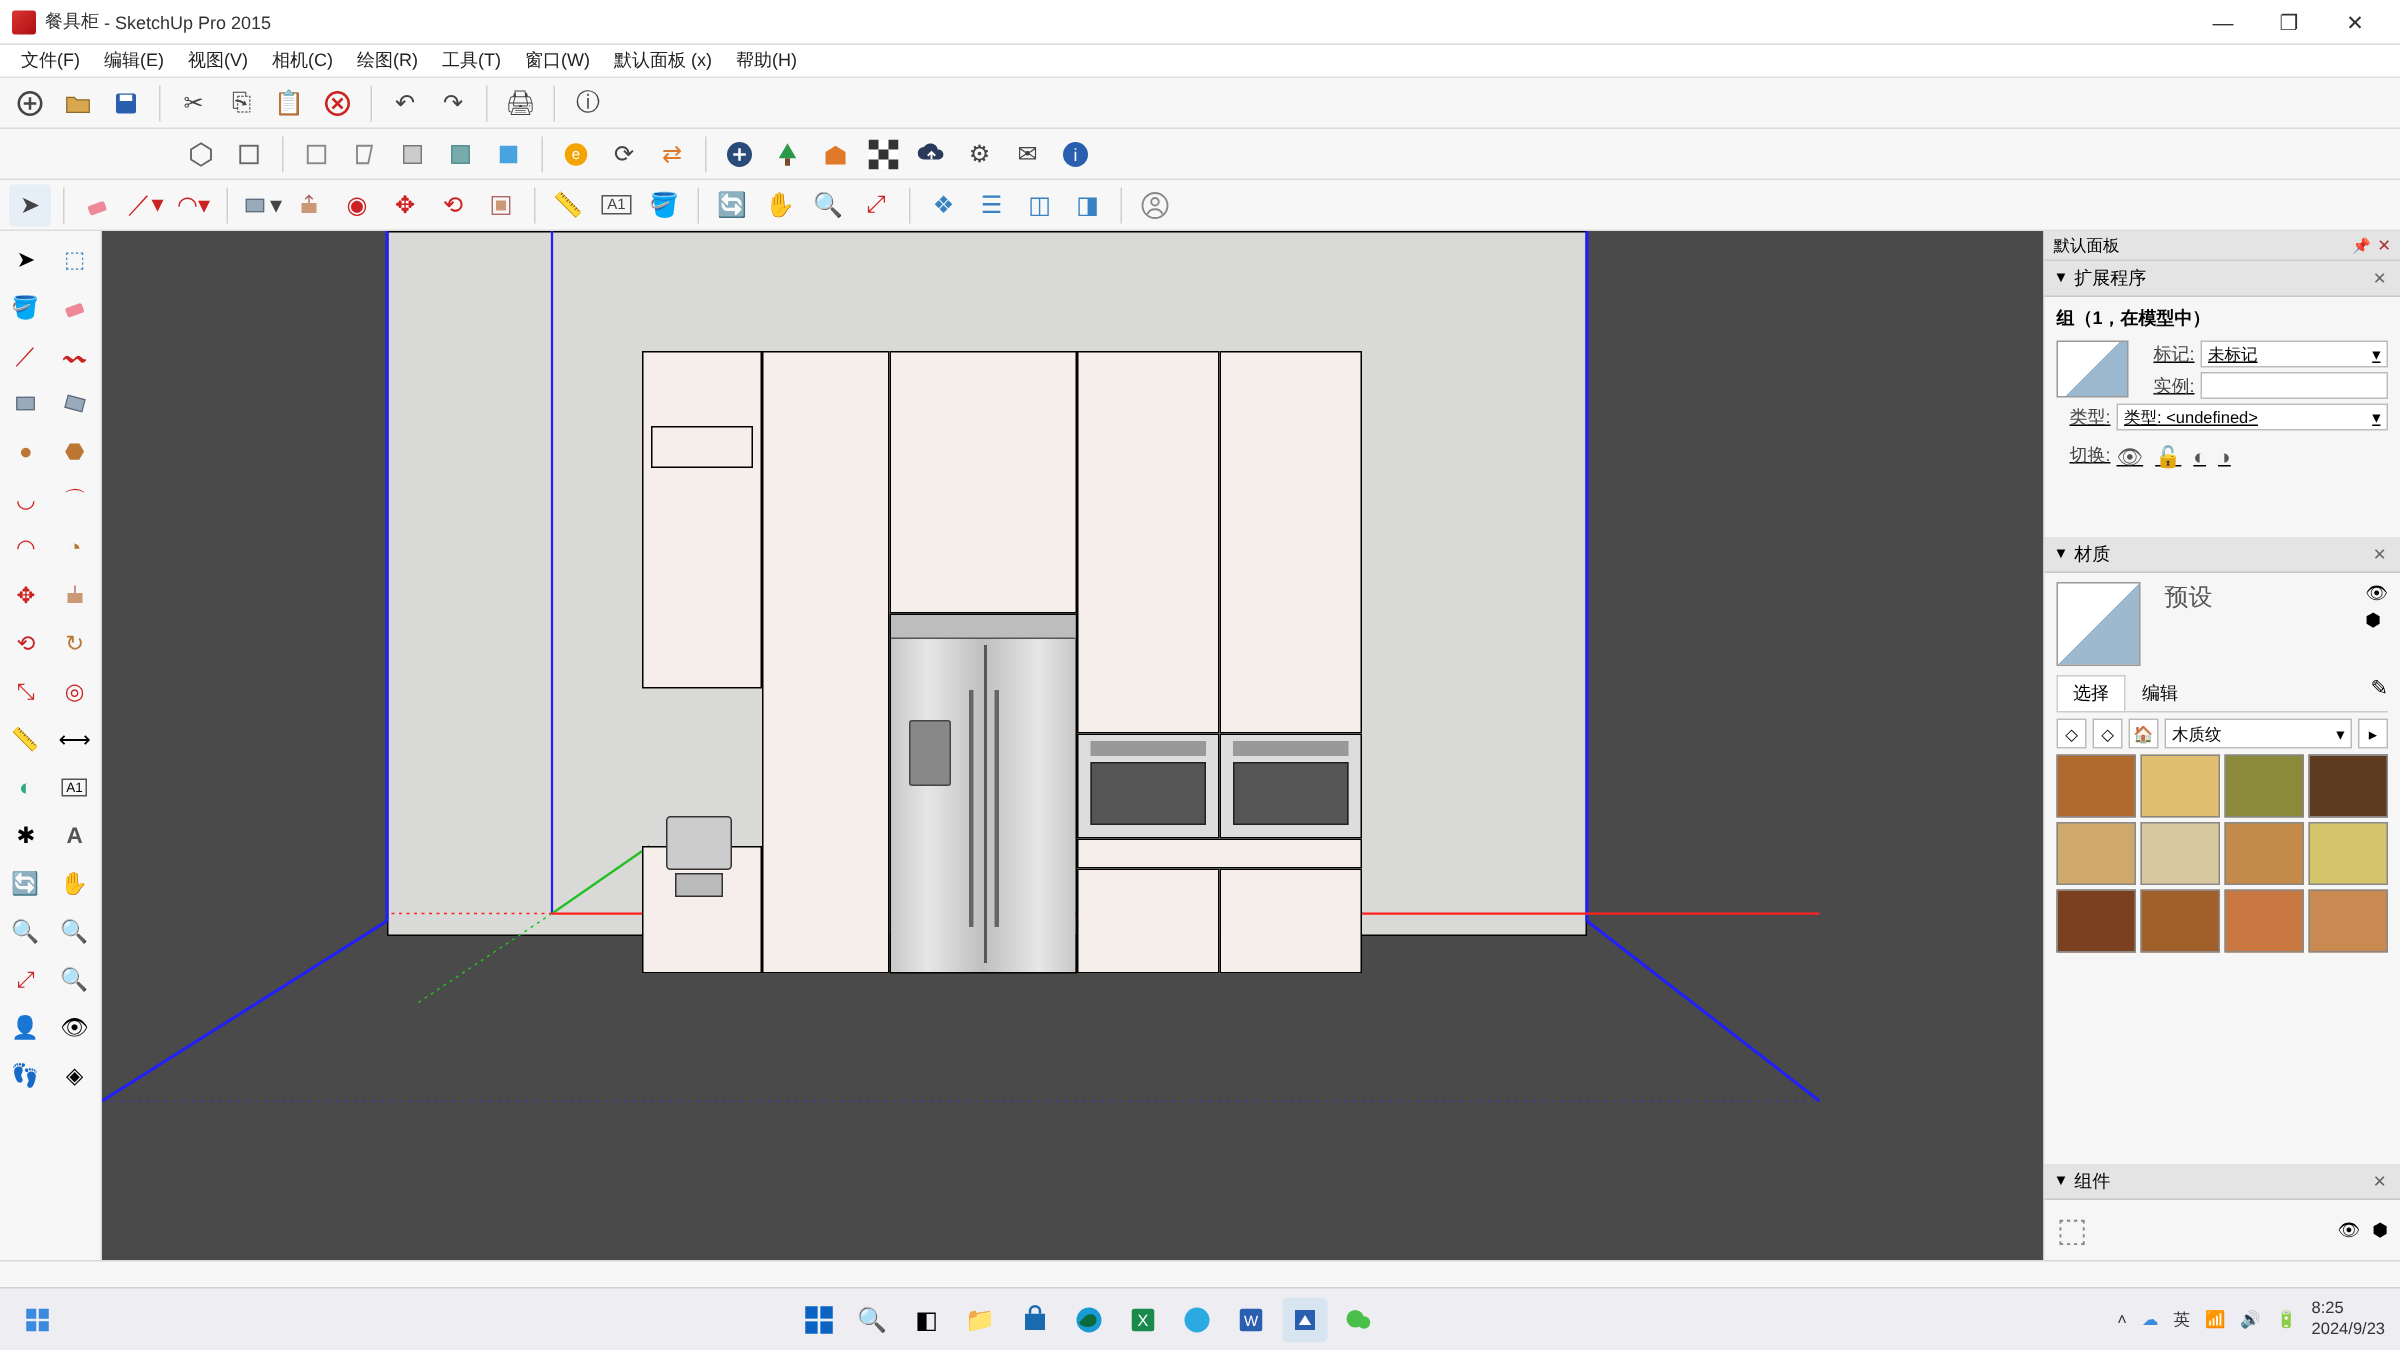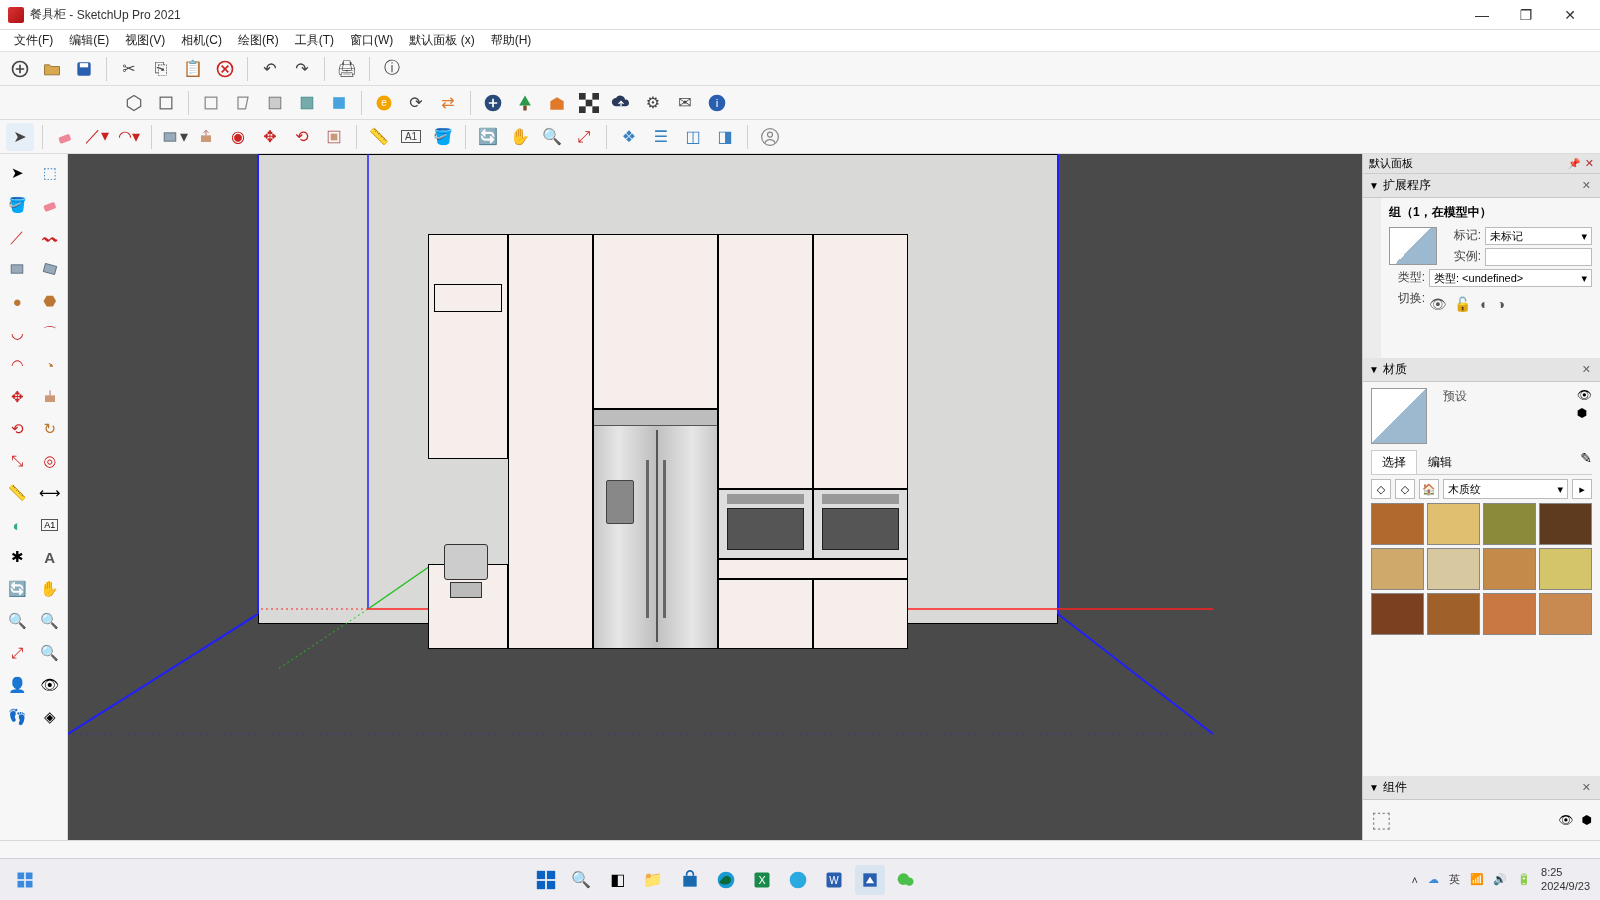--- a/index.html
+++ b/index.html
@@ -43,21 +43,21 @@
   .coffee { position:absolute; left:16px; top:310px; width:44px; height:54px; }
   .coffee .body { position:absolute; left:0; top:0; width:44px; height:36px; background:#ccc; border:1px solid #333; border-radius:3px; }
   .coffee .base { position:absolute; left:6px; bottom:0; width:32px; height:16px; background:#bbb; border:1px solid #333; }
   
   .right-panels { width: 238px; background:#ececec; border-left:1px solid #ccc; display:flex; flex-direction:column; font-size:12px; }
   .panel-header { background:#e4e4e4; border-bottom:1px solid #c8c8c8; padding:3px 6px; display:flex; align-items:center; cursor:pointer; }
   .panel-header .tri { margin-right:4px; font-size:10px; }
   .panel-header .x { margin-left:auto; cursor:pointer; font-size:11px; color:#666; padding:0 3px; }
   .panel-body { background:#f6f6f6; padding:6px 8px; }
   .entity-thumb { width:48px; height:38px; background:linear-gradient(135deg,#fff 50%,#9db9cf 50%); border:1px solid #999; float:left; margin-right:8px; }
-  .entity-row { display:flex; align-items:flex-start; margin:3px 0; gap:4px; }
+  .entity-row { display:flex; align-items:flex-end; margin:3px 0; gap:4px;text-decoration:underline; }
   .entity-row label { width:36px; text-align:right; color:#444; }
   .entity-row .field { flex:1; height:18px; border:1px solid #bbb; background:#fff; padding:0 4px; font-size:11px; display:flex; align-items:center; }
   .toggle-row { display:flex; gap:8px; margin-top:6px; padding-left:44px; }
   .toggle-row span { font-size:14px; cursor:pointer; color:#555; }
   .mat-thumb { width:56px; height:56px; background:linear-gradient(135deg,#fff 50%,#9db9cf 50%); border:1px solid #999; float:left; margin-right:8px; }
   .mat-tabs { display:flex; border-bottom:1px solid #ccc; margin:6px 0 4px; clear:both; }
   .mat-tabs .tab { padding:3px 10px; cursor:pointer; border:1px solid transparent; border-bottom:none; font-size:12px; }
   .mat-tabs .tab.active { background:#fff; border-color:#ccc; }
   .mat-nav { display:flex; align-items:center; gap:4px; margin:4px 0; }
   .mat-nav .sel { flex:1; height:20px; border:1px solid #bbb; background:#fff; font-size:11px; padding:0 4px; display:flex; align-items:center; }
@@ -76,21 +76,21 @@
   .default-tray-title .pin-ic { margin-left:auto; font-size:10px; cursor:pointer; }
   .default-tray-title .x2 { margin-left:4px; font-size:11px; cursor:pointer; color:#a33; }
 </style>
 </head>
 <body>
 
 <div class="titlebar">
   <span class="app-icon"></span>
   <span>餐具柜</span>
   <span>&nbsp;-&nbsp;</span>
-  <span>SketchUp Pro 2021</span>
+  <span>SketchUp Pro 2015</span>
   <span class="spacer"></span>
   <div class="win-btn">—</div>
   <div class="win-btn">❐</div>
   <div class="win-btn">✕</div>
 </div>
 
 <div class="menubar">
   <div class="menu-item">文件(F)</div>
   <div class="menu-item">编辑(E)</div>
   <div class="menu-item">视图(V)</div>
@@ -405,21 +405,21 @@
       <span>默认面板</span>
       <span class="pin-ic">📌</span>
       <span class="x2">✕</span>
     </div>
 
     <div class="panel-header">
       <span class="tri">▼</span>
       <span>扩展程序</span>
       <span class="x">✕</span>
     </div>
-    <div class="panel-body" style="height:160px;margin-left:18px;">
+    <div class="panel-body" style="height:160px;">
       <div style="font-weight:bold; margin-bottom:6px;">组（1，在模型中）</div>
       <div class="entity-thumb"></div>
       <div>
         <div class="entity-row">
           <label>标记:</label>
           <div class="field">
               <span>未标记</span>
               <span style="margin-left:auto;">▾</span>
             </div>
         </div>
@@ -448,21 +448,21 @@
 
     <div class="panel-header">
       <span class="tri">▼</span>
       <span>材质</span>
       <span class="x">✕</span>
     </div>
     <div class="panel-body" style="flex:1; overflow:hidden;">
       <div style="display:flex; gap:8px; align-items:flex-start;">
         <div class="mat-thumb" style="float:none;"></div>
         <div style="flex:1;">
-          <div style="font-size:12px; color:#555;">预设</div>
+          <div style="font-size:16px; color:#555;">预设</div>
         </div>
         <div style="display:flex; flex-direction:column; gap:4px;">
           <span style="cursor:pointer;">👁</span>
           <span style="cursor:pointer;">⬢</span>
         </div>
       </div>
       <div class="mat-tabs">
         <div class="tab active">选择</div>
         <div class="tab">编辑</div>
         <span style="margin-left:auto; cursor:pointer; font-size:14px;">✎</span>

